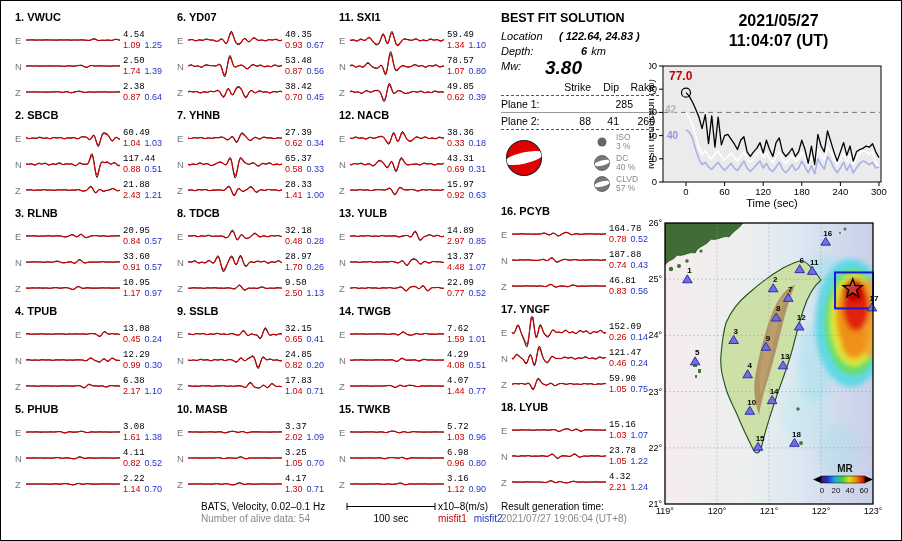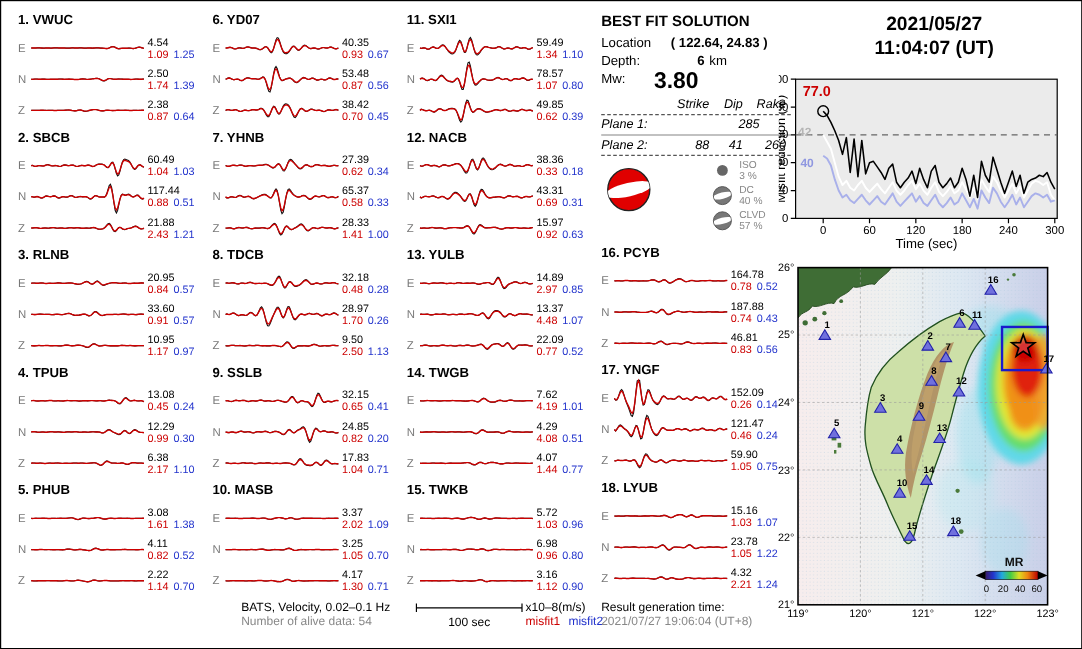--- a/index.html
+++ b/index.html
@@ -7,32 +7,32 @@
         font-family:"Liberation Sans",sans-serif;color:#000;overflow:hidden;}
   
   #wave-area{position:absolute;left:14px;top:8px;width:648px;height:500px;display:flex;}
   .wave-col{width:162px;flex:0 0 162px;}
   .station{height:96px;}
   .st-head{font-size:11px;font-weight:bold;height:16px;margin-top:2px;}
   .trow{display:flex;align-items:center;height:26px;}
   .comp{width:11px;font-size:9.5px;color:#777;}
   .tsvg{flex:0 0 94px;height:26px;overflow:visible;}
   .nums{margin-left:3px;font-size:9px;line-height:10.5px;white-space:nowrap;}
-  .amp{color:#000;}
+  .amp{color:#000;font-family:Liberation Mono, monospace;}
   .m1{color:#cc0000;}
   .m2{color:#2233cc;margin-left:4px;}
   
   #solution-panel{height:192px;position:relative;font-size:11px;}
   .sol-title{font-weight:bold;font-size:12.5px;margin:2px 0 5px 0;}
-  .sol-row{display:flex;margin-bottom:3px;}
+  .sol-row{display:flex;margin-bottom:3px;font-style:italic;}
   .sol-label{width:58px;}
   .sol-val{font-weight:bold;}
   .mw-val{font-weight:bold;font-size:19px;line-height:16px;margin-left:8px;}
   .sdr{width:158px;font-size:10.5px;margin-top:3px;}
-  .sdr-row{display:grid;grid-template-columns:52px 38px 28px 36px;padding:2px 0;font-style:italic;}
+  .sdr-row{display:grid;grid-template-columns:52px 38px 28px 36px;padding:2px 0;}
   .sdr-row span{text-align:right;}
   .sdr-row span:first-child{text-align:left;}
   .sdr-head{border-bottom:1px dashed #555;}
   .sdr-p1{border-bottom:1px solid #999;gap:42px;}
   .sdr-p2{border-bottom:1px dashed #555;}
   .mech{position:absolute;left:0;top:122px;width:160px;height:70px;}
   .mech-legend{position:absolute;left:92px;top:0;}
   .leg-row{display:flex;align-items:flex-start;margin-bottom:3px;}
   .leg-txt{font-size:8.5px;color:#888;line-height:9px;margin-left:5px;}
   
@@ -532,21 +532,21 @@
         <div class="station">
           <div class="st-head">14. TWGB</div>
           <div class="trow">
             <span class="comp">E</span>
             <svg class="tsvg" width="94" height="26">
               <path d="M0,13L1,13.1L2,13.2L3,13.1L4,13.0L5,12.9L6,12.8L7,12.8L8,12.9L9,13.0L10,13.0L11,13.0L12,12.9L13,12.9L14,13.0L15,13.1L16,13.2L17,13.2L18,13.1L19,13.0L20,12.9L21,12.9L22,13.0L23,13.0L24,13.0L25,12.9L26,12.9L27,12.8L28,12.8L29,12.9L30,13.0L31,13.0L32,13.0L33,13.0L34,13.0L35,13.1L36,13.2L37,13.3L38,13.3L39,13.3L40,13.2L41,13.0L42,12.8L43,12.7L44,12.7L45,12.9L46,13.4L47,13.8L48,14.0L49,13.8L50,13.1L51,12.1L52,11.2L53,10.8L54,11.0L55,11.7L56,12.6L57,13.3L58,13.8L59,14.1L60,14.2L61,14.2L62,14.1L63,13.9L64,13.4L65,12.9L66,12.6L67,12.5L68,12.7L69,13.1L70,13.4L71,13.5L72,13.3L73,12.9L74,12.6L75,12.4L76,12.4L77,12.6L78,12.9L79,13.1L80,13.2L81,13.1L82,13.1L83,13.1L84,13.1L85,13.2L86,13.2L87,13.2L88,13.0L89,12.9L90,12.8L91,12.9L92,12.9L93,13.0L94,13.0" fill="none" stroke="#111" stroke-width="0.9"></path>
               <path d="M0,13L1,13.1L2,13.1L3,13.1L4,13.0L5,12.9L6,12.8L7,12.9L8,12.9L9,13.0L10,13.0L11,13.0L12,12.9L13,12.9L14,13.0L15,13.1L16,13.2L17,13.2L18,13.1L19,13.0L20,12.9L21,12.9L22,13.0L23,13.0L24,13.0L25,13.0L26,12.9L27,12.8L28,12.9L29,12.9L30,13.0L31,13.0L32,13.0L33,13.0L34,13.0L35,13.1L36,13.2L37,13.2L38,13.3L39,13.2L40,13.2L41,13.0L42,12.9L43,12.8L44,12.8L45,13.0L46,13.3L47,13.7L48,13.8L49,13.6L50,13.1L51,12.2L52,11.5L53,11.2L54,11.3L55,11.9L56,12.6L57,13.3L58,13.7L59,13.9L60,14.0L61,14.0L62,13.9L63,13.7L64,13.3L65,12.9L66,12.7L67,12.6L68,12.8L69,13.1L70,13.3L71,13.4L72,13.2L73,12.9L74,12.6L75,12.5L76,12.5L77,12.7L78,12.9L79,13.1L80,13.1L81,13.1L82,13.1L83,13.0L84,13.1L85,13.2L86,13.2L87,13.1L88,13.0L89,12.9L90,12.9L91,12.9L92,12.9L93,13.0L94,13.0" fill="none" stroke="#cc0000" stroke-width="1.15"></path>
             </svg>
             <div class="nums">
               <div class="amp">7.62</div>
-              <div><span class="m1">4.19</span><span class="m2">1.01</span></div>
+              <div><span class="m1">1.59</span><span class="m2">1.01</span></div>
             </div>
           </div>
           <div class="trow">
             <span class="comp">N</span>
             <svg class="tsvg" width="94" height="26">
               <path d="M0,13L1,13.2L2,13.2L3,13.1L4,13.0L5,12.9L6,12.9L7,13.0L8,13.0L9,13.0L10,12.9L11,12.8L12,12.8L13,12.9L14,13.0L15,13.1L16,13.1L17,13.1L18,13.0L19,13.0L20,13.0L21,13.1L22,13.2L23,13.1L24,13.0L25,12.9L26,12.8L27,12.8L28,12.9L29,13.0L30,13.0L31,12.9L32,12.9L33,12.9L34,13.0L35,13.1L36,13.2L37,13.1L38,13.0L39,12.9L40,12.8L41,12.7L42,12.8L43,13.1L44,13.5L45,14.0L46,14.4L47,14.5L48,14.0L49,13.2L50,12.2L51,11.4L52,11.1L53,11.4L54,12.0L55,12.6L56,13.1L57,13.2L58,13.1L59,13.1L60,13.1L61,13.1L62,13.1L63,12.9L64,12.9L65,12.9L66,13.2L67,13.6L68,14.0L69,14.1L70,14.0L71,13.5L72,12.9L73,12.5L74,12.3L75,12.3L76,12.6L77,12.8L78,13.0L79,13.0L80,12.9L81,12.9L82,12.9L83,13.0L84,13.1L85,13.2L86,13.2L87,13.1L88,13.0L89,13.0L90,13.0L91,13.1L92,13.1L93,13.0L94,12.9" fill="none" stroke="#111" stroke-width="0.9"></path>
               <path d="M0,13L1,13.2L2,13.2L3,13.1L4,13.0L5,12.9L6,13.0L7,13.0L8,13.0L9,13.0L10,12.9L11,12.8L12,12.8L13,12.9L14,13.0L15,13.1L16,13.1L17,13.1L18,13.0L19,13.0L20,13.0L21,13.1L22,13.1L23,13.1L24,13.0L25,12.9L26,12.8L27,12.9L28,12.9L29,13.0L30,13.0L31,12.9L32,12.9L33,12.9L34,13.0L35,13.1L36,13.1L37,13.1L38,13.0L39,12.9L40,12.8L41,12.8L42,12.8L43,13.0L44,13.4L45,13.8L46,14.1L47,14.2L48,13.9L49,13.2L50,12.3L51,11.7L52,11.4L53,11.7L54,12.2L55,12.7L56,13.1L57,13.2L58,13.1L59,13.1L60,13.1L61,13.1L62,13.0L63,13.0L64,12.9L65,12.9L66,13.1L67,13.5L68,13.8L69,13.9L70,13.8L71,13.4L72,12.9L73,12.6L74,12.4L75,12.5L76,12.7L77,12.9L78,13.0L79,13.0L80,13.0L81,12.9L82,12.9L83,13.0L84,13.1L85,13.2L86,13.2L87,13.1L88,13.0L89,13.0L90,13.0L91,13.1L92,13.1L93,13.0L94,12.9" fill="none" stroke="#cc0000" stroke-width="1.15"></path>
             </svg>
             <div class="nums">
               <div class="amp">4.29</div>

